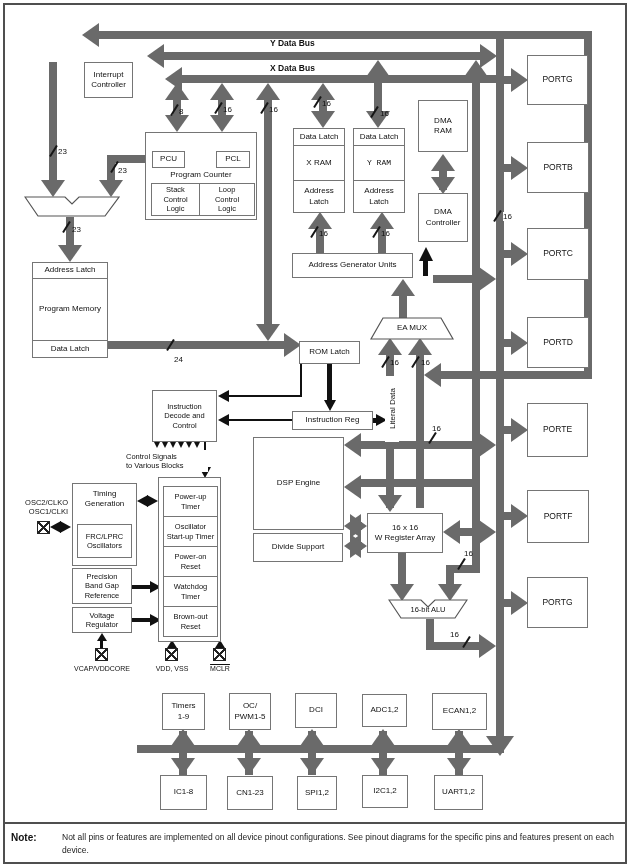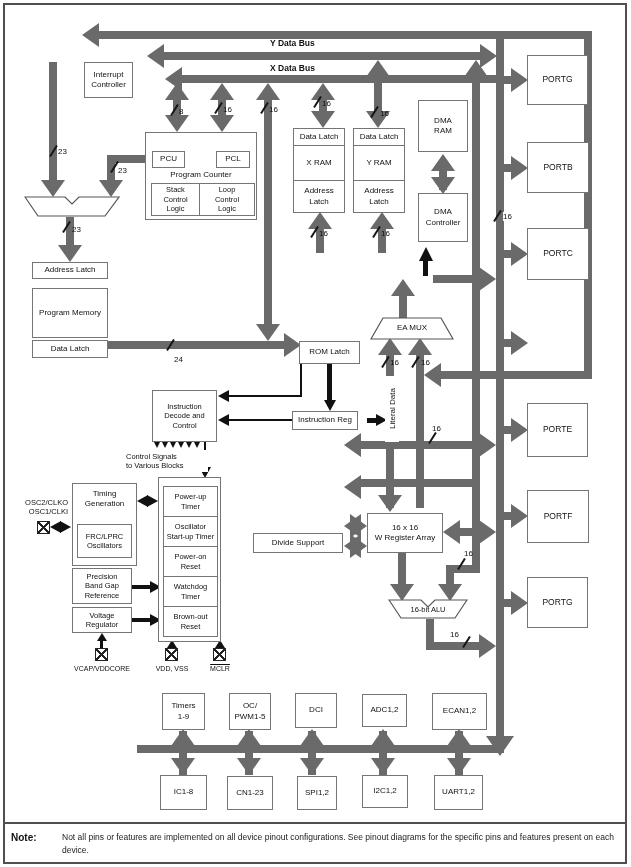--- a/index.html
+++ b/index.html
@@ -258,54 +258,56 @@
   <div class="b" style="left:216px;top:151px;width:34px;height:17px;">PCL</div>
   <div class="b" style="left:146px;top:169px;width:110px;height:13px;border:none;">Program Counter</div>
   <div class="b f75" style="left:151px;top:183px;width:49px;height:33px;">Stack
 Control
 Logic</div>
   <div class="b f75" style="left:199px;top:183px;width:56px;height:33px;">Loop
 Control
 Logic</div>
 
   <div class="b" style="left:32px;top:262px;width:76px;height:17px;">Address Latch</div>
-  <div class="b" style="left:32px;top:288px;width:76px;height:50px;">Program Memory</div>
+  <div class="b" style="left:32px;top:278px;width:76px;height:63px;">Program Memory</div>
   <div class="b" style="left:32px;top:340px;width:76px;height:18px;">Data Latch</div>
 
   <div class="b" style="left:293px;top:128px;width:52px;height:18px;">Data Latch</div>
   <div class="b" style="left:293px;top:145px;width:52px;height:36px;">X RAM</div>
   <div class="b" style="left:293px;top:180px;width:52px;height:33px;">Address
 Latch</div>
   <div class="b" style="left:353px;top:128px;width:52px;height:18px;">Data Latch</div>
-  <div class="b" style="left:353px;top:145px;width:52px;height:36px;">Y RAM</div>
+  <div class="b" style="left:353px;top:145px;width:52px;height:36px;font-family:Liberation Mono, monospace;">Y RAM</div>
   <div class="b" style="left:353px;top:180px;width:52px;height:33px;">Address
 Latch</div>
 
   <div class="b" style="left:418px;top:100px;width:50px;height:52px;">DMA
 RAM</div>
   <div class="b" style="left:418px;top:193px;width:50px;height:49px;">DMA
 Controller</div>
 
+  <div class="b" style="left:292px;top:253px;width:121px;height:25px;">Address Generator Units</div>
   <svg style="position:absolute;left:370px;top:317px;" width="84" height="24">
       <polygon points="13,1 71,1 83,22 1,22" fill="#fff" stroke="#555" stroke-width="1.2"></polygon>
     </svg>
   <div class="b" style="left:372px;top:322px;width:80px;height:13px;border:none;background:transparent;">EA MUX</div>
   <div class="b" style="left:299px;top:341px;width:61px;height:23px;">ROM Latch</div>
-  <div class="b" style="left:292px;top:411px;width:66px;height:19px;">Instruction Reg</div>
+  <div class="b" style="left:292px;top:411px;width:81px;height:19px;">Instruction Reg</div>
   <div class="b f75" style="left:152px;top:390px;width:65px;height:52px;">Instruction
 Decode and
 Control</div>
   <div class="b f75" style="left:126px;top:450px;width:82px;height:22px;border:none;justify-content:flex-start;text-align:left;">Control Signals
 to Various Blocks</div>
 
   <svg style="position:absolute;left:24px;top:196px;" width="96" height="22">
       <polygon points="1,1 41,1 48,8 55,1 95,1 81,20 14,20" fill="#fff" stroke="#555" stroke-width="1.2"></polygon>
     </svg>
 
-  <div class="b" style="left:253px;top:533px;width:90px;height:20px;">Divide Support</div>
+  <div class="b" style="left:253px;top:437px;width:91px;height:93px;">DSP Engine</div>
+  <div class="b" style="left:253px;top:533px;width:90px;height:29px;">Divide Support</div>
   <div class="b" style="left:367px;top:513px;width:76px;height:40px;">16 x 16
 W Register Array</div>
   <svg style="position:absolute;left:388px;top:599px;" width="80" height="21">
       <polygon points="1,1 33,1 40,8 47,1 79,1 67,19 13,19" fill="#fff" stroke="#555" stroke-width="1.2"></polygon>
     </svg>
   <div class="b f75" style="left:392px;top:604px;width:72px;height:12px;border:none;background:transparent;">16-bit ALU</div>
 
   <div class="b" style="left:72px;top:483px;width:65px;height:83px;"></div>
   <div class="b" style="left:73px;top:487px;width:63px;height:24px;border:none;">Timing
 Generation</div>
@@ -334,20 +336,21 @@
   <div class="pin" style="left:95px;top:648px;"></div>
   <div class="pin" style="left:165px;top:648px;"></div>
   <div class="pin" style="left:213px;top:648px;"></div>
   <div class="plbl" style="left:64px;top:665px;width:76px;">VCAP/VDDCORE</div>
   <div class="plbl" style="left:146px;top:665px;width:52px;">VDD, VSS</div>
   <div class="plbl ovl" style="left:204px;top:665px;width:32px;">MCLR</div>
 
   <div class="b" style="left:527px;top:55px;width:61px;height:50px;font-size:8.5px;">PORTG</div>
   <div class="b" style="left:527px;top:142px;width:62px;height:51px;font-size:8.5px;">PORTB</div>
   <div class="b" style="left:527px;top:228px;width:62px;height:52px;font-size:8.5px;">PORTC</div>
+  <div class="b" style="left:527px;top:317px;width:62px;height:51px;font-size:8.5px;">PORTD</div>
   <div class="b" style="left:527px;top:490px;width:62px;height:53px;font-size:8.5px;">PORTF</div>
   <div class="b" style="left:527px;top:403px;width:61px;height:54px;font-size:8.5px;">PORTE</div>
   <div class="b" style="left:527px;top:577px;width:61px;height:51px;font-size:8.5px;">PORTG</div>
 
   <div class="b" style="left:162px;top:693px;width:43px;height:37px;">Timers
 1-9</div>
   <div class="b" style="left:229px;top:693px;width:42px;height:37px;">OC/
 PWM1-5</div>
   <div class="b" style="left:295px;top:693px;width:42px;height:35px;">DCI</div>
   <div class="b" style="left:362px;top:694px;width:45px;height:33px;">ADC1,2</div>

